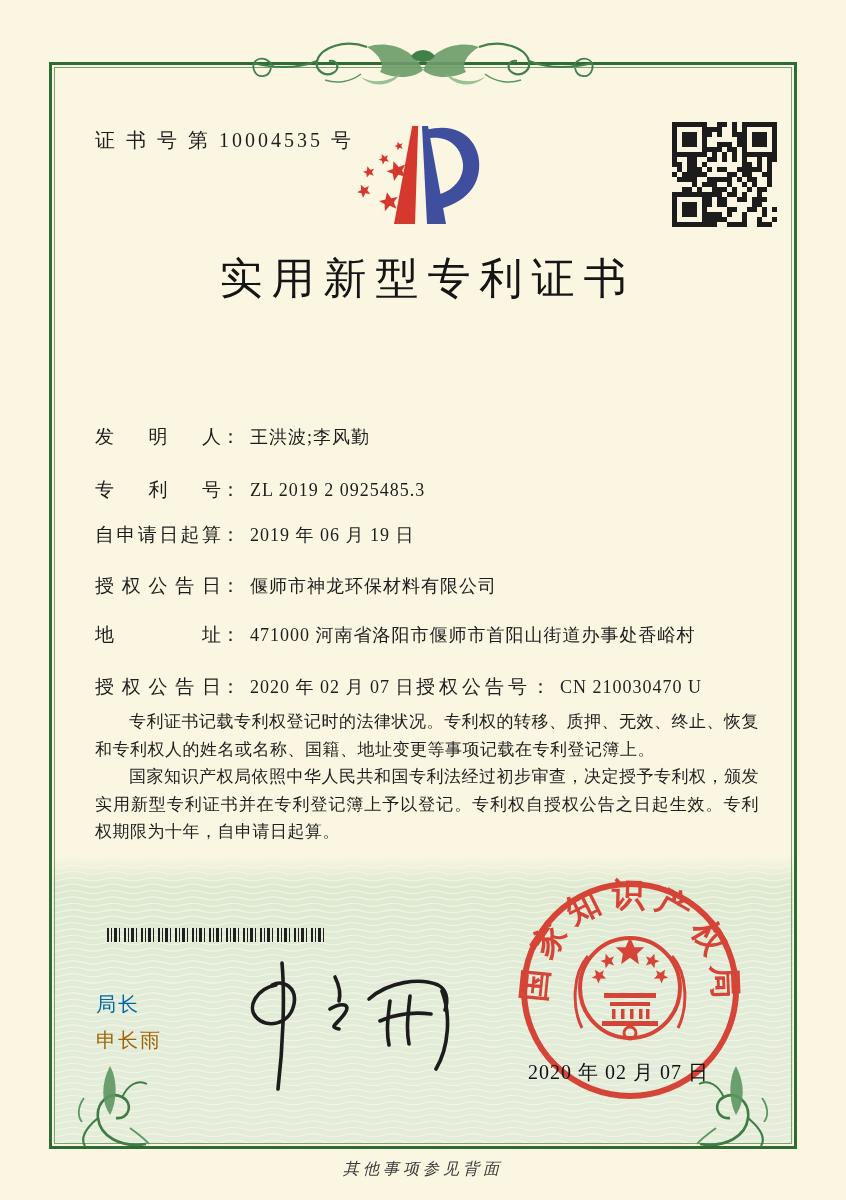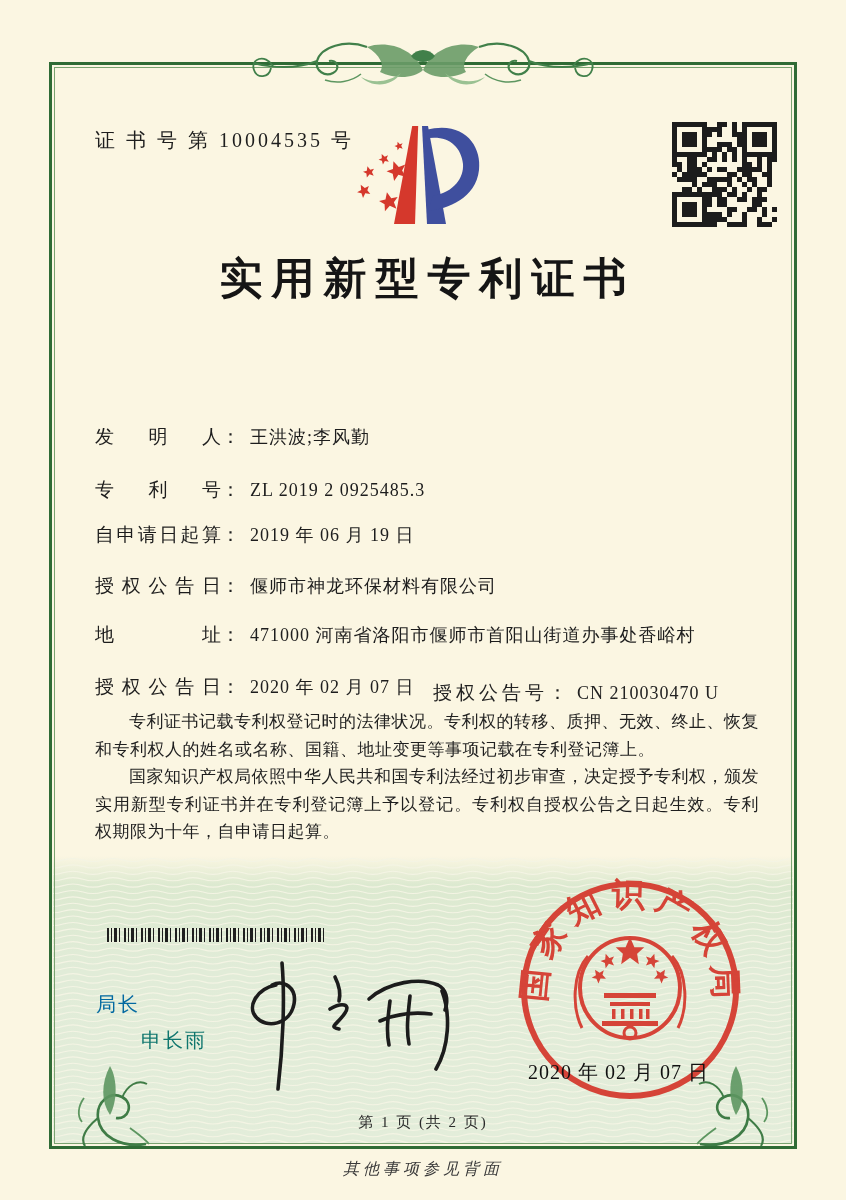--- a/index.html
+++ b/index.html
@@ -32,32 +32,32 @@
 
   .cert-no{
     position:absolute;left:95px;top:127px;
     font-size:20px;letter-spacing:3px;color:#1e1e1e;
   }
   .logo{position:absolute;left:342px;top:110px;}
   .qr{position:absolute;left:672px;top:122px;width:105px;height:105px;}
 
   .title{
     position:absolute;left:0;top:250px;width:100%;
-    text-align:center;font-size:43px;font-weight:bold;
+    text-align:center;font-size:43px;font-weight:normal;
     letter-spacing:9px;padding-left:9px;box-sizing:border-box;color:#151515;
   }
 
   .field-row{position:absolute;left:95px;width:700px;font-size:18px;white-space:nowrap;}
   .flabel{
     display:inline-block;width:126px;font-size:19px;
     text-align:justify;text-align-last:justify;vertical-align:bottom;color:#1d1d1d;
   }
   .fcolon{display:inline-block;margin:0 10px 0 0;font-size:19px;}
   .fvalue{font-size:18px;letter-spacing:1px;color:#1d1d1d;}
-  .grant-pair{position:absolute;left:338px;top:0;white-space:nowrap;margin-top:6px;}
+  .grant-pair{position:absolute;left:321px;top:0;white-space:nowrap;}
   .glabel{font-size:19px;letter-spacing:4px;}
   .gvalue{font-size:18px;letter-spacing:1px;}
 
   .body-text{
     position:absolute;left:95px;top:708px;width:664px;
   }
   .body-text p{
     margin:0;text-indent:2em;font-size:17px;line-height:27.5px;
     text-align:justify;letter-spacing:.5px;color:#1f1f1f;
   }
@@ -65,21 +65,21 @@
   .barcode{
     position:absolute;left:107px;top:928px;width:218px;height:14px;
     background:repeating-linear-gradient(90deg,
       #1f1f1f 0 2px,transparent 2px 4px,
       #1f1f1f 4px 5px,transparent 5px 7px,
       #1f1f1f 7px 10px,transparent 10px 12px,
       #1f1f1f 12px 13px,transparent 13px 17px);
   }
 
   .director-title{position:absolute;left:96px;top:991px;font-size:20px;letter-spacing:2px;color:#0369a1;}
-  .director-name{position:absolute;left:96px;top:1027px;font-size:20px;letter-spacing:2px;color:#0f766e;margin-left:45px;}
+  .director-name{position:absolute;left:96px;top:1027px;font-size:20px;letter-spacing:2px;color:#a16207;}
   .signature{position:absolute;left:238px;top:955px;}
 
   .seal{position:absolute;left:516px;top:876px;opacity:.93;}
   .seal-date{
     position:absolute;left:528px;top:1059px;width:220px;
     font-size:20px;letter-spacing:1px;color:#111;white-space:nowrap;
   }
 
   .page-footer{
     position:absolute;left:0;top:1113px;width:100%;
@@ -437,16 +437,15 @@
       <rect x="130" y="133" width="3.5" height="10"></rect>
       <rect x="86" y="145" width="56" height="5"></rect>
       <circle cx="114" cy="157" r="6" fill="none" stroke="#d5382c" stroke-width="3"></circle>
       <path d="M66 152 C56 132 56 98 72 80" fill="none" stroke="#d5382c" stroke-width="3"></path>
       <path d="M162 152 C172 132 172 98 156 80" fill="none" stroke="#d5382c" stroke-width="3"></path>
     </g>
   </svg>
 
   <div class="seal-date">2020 年 02 月 07 日</div>
 
-  <div class="page-footer">第 1 页 (共 2 页)</div>
   <div class="back-note">其他事项参见背面</div>
 
 </div>
 
 </body></html>

